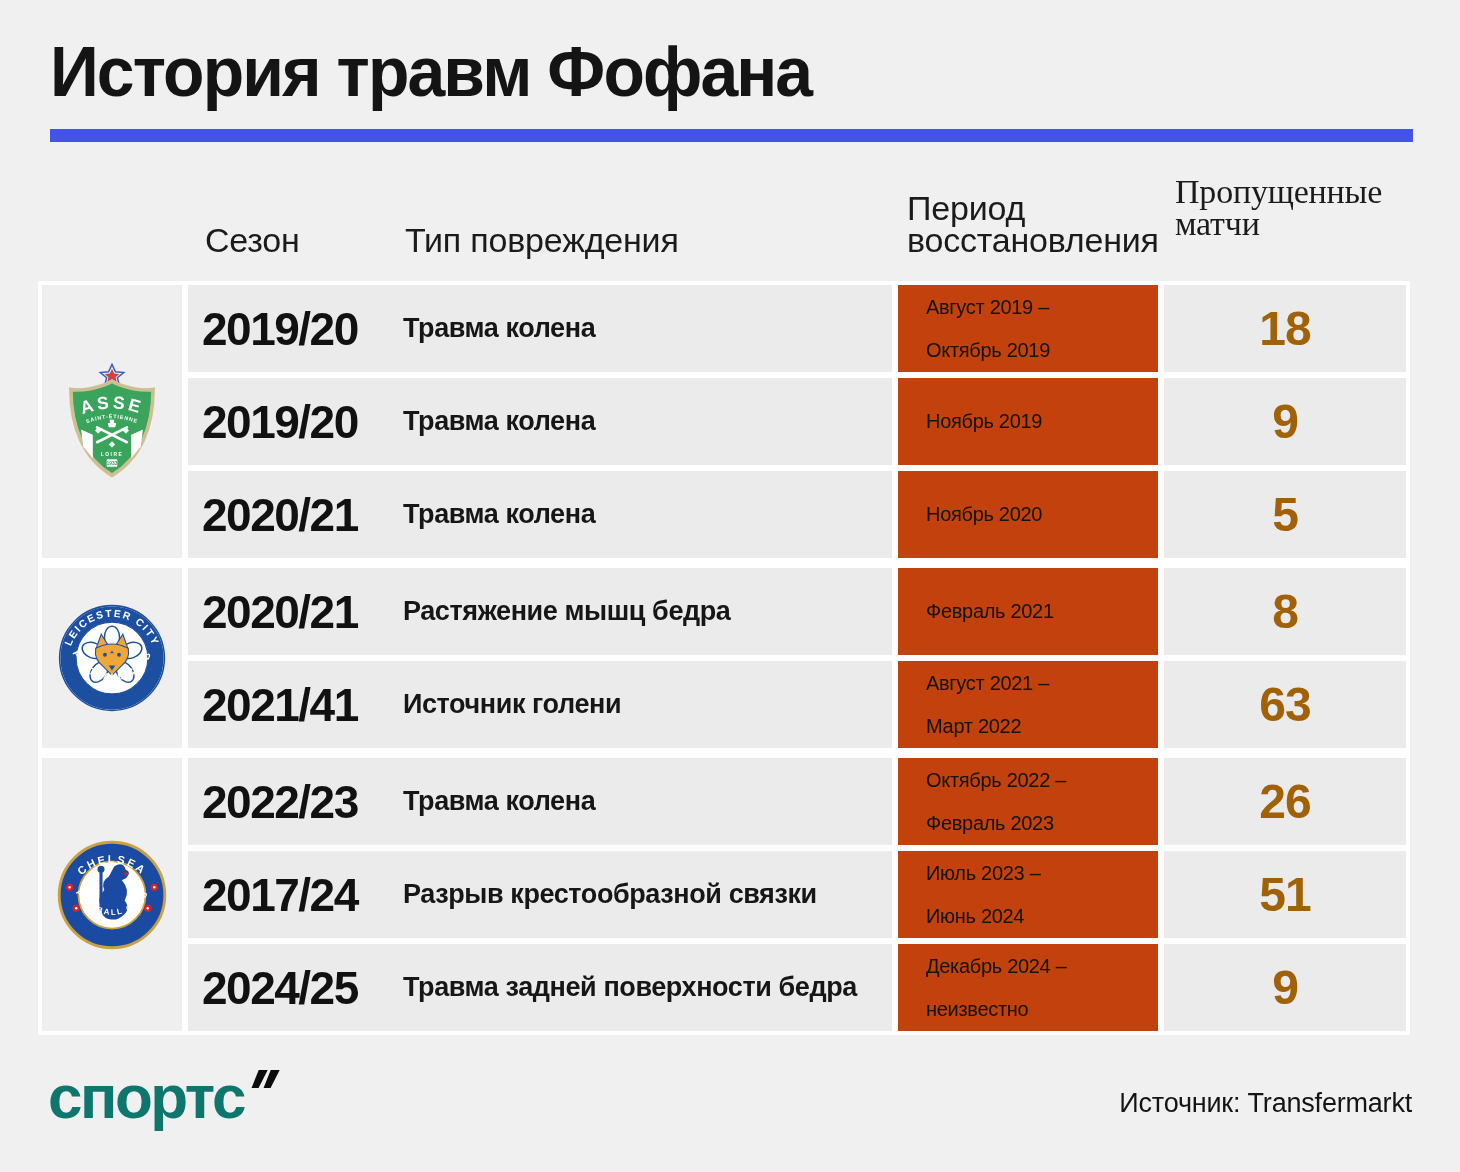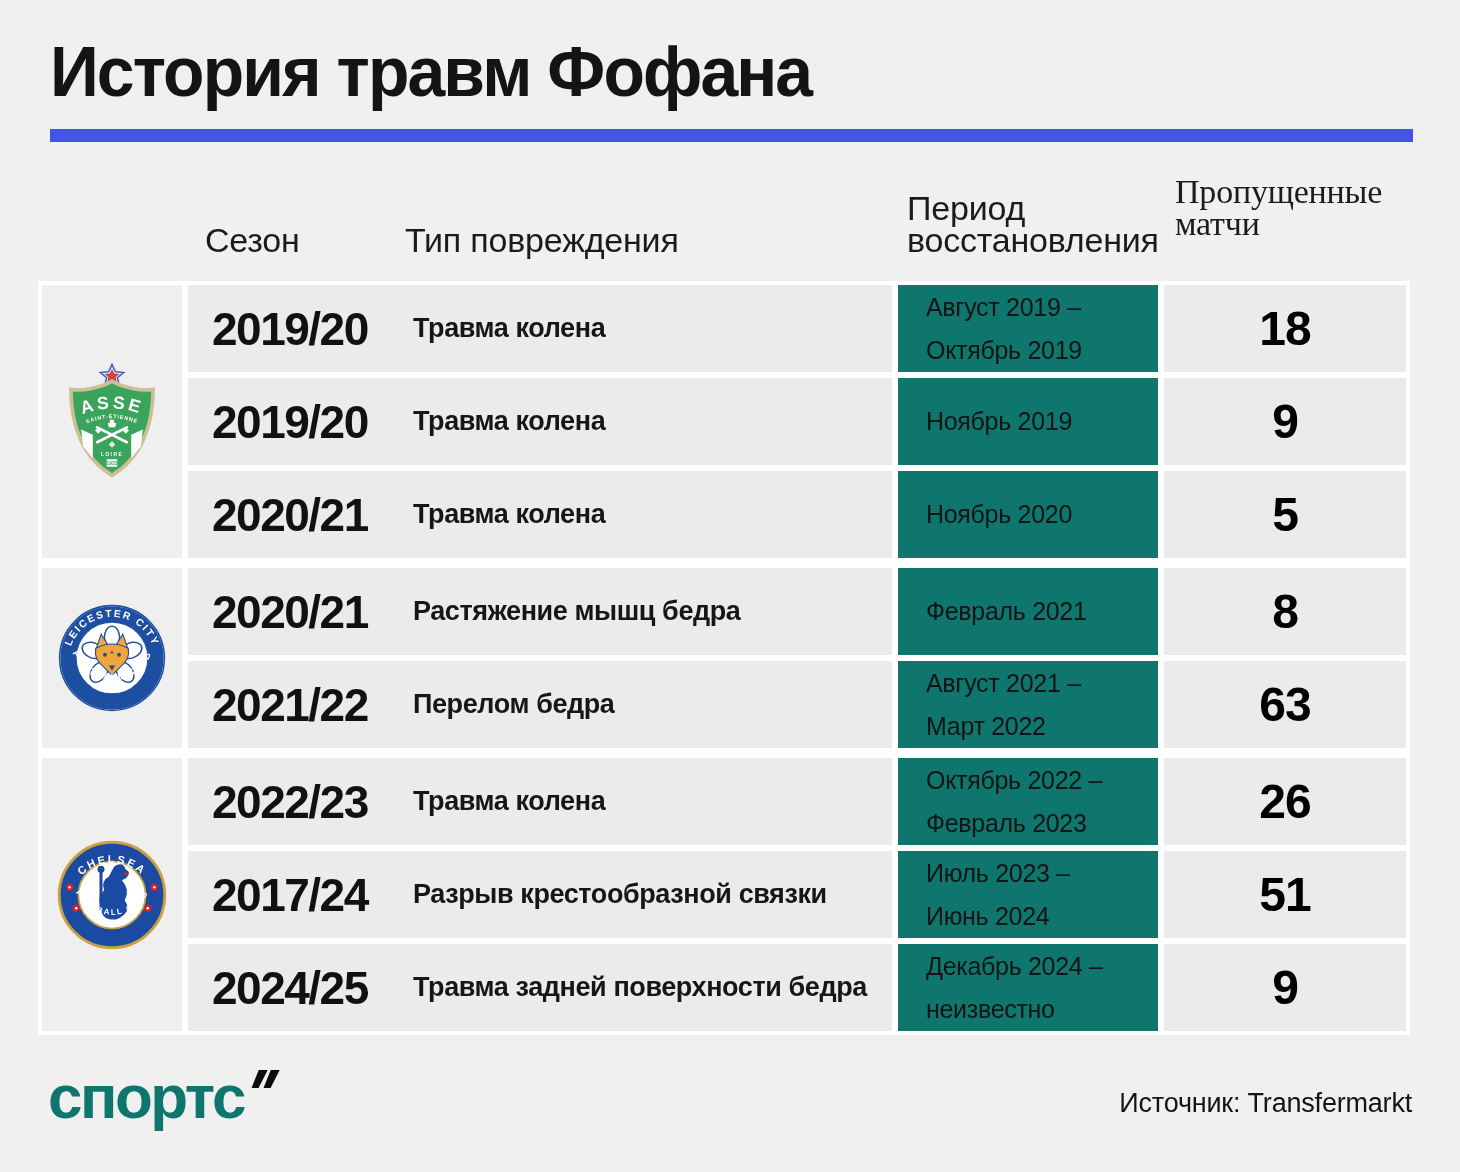--- a/index.html
+++ b/index.html
@@ -21,30 +21,30 @@
   .h-period{left:907px;top:192px;width:270px;}
   .h-matches{left:1175px;top:176px;width:250px;font-family:Liberation Serif, serif;}
 
   .table{
     position:absolute;left:38px;top:281px;background:#ffffff;padding:4px;
     display:grid;
     grid-template-columns:140px 6px 704px 6px 260px 6px 242px;
     grid-template-rows:87px 6px 87px 6px 87px 10px 87px 6px 87px 10px 87px 6px 87px 6px 87px;
   }
   .cell-logo{grid-column:1;background:#efefef;display:flex;align-items:center;justify-content:center;}
-  .cell-main{grid-column:3;background:#ebebeb;display:flex;align-items:center;padding-left:24px;}
+  .cell-main{grid-column:3;background:#ebebeb;display:flex;align-items:center;padding-left:14px;}
   .season{flex:none;width:201px;font-size:46px;font-weight:800;letter-spacing:-1.5px;color:#111;}
   .injury{font-size:27px;font-weight:600;letter-spacing:-0.4px;color:#161616;}
   .cell-period{
-    grid-column:5;background:#0f766e;display:flex;flex-direction:column;justify-content:center;
-    padding-left:28px;font-size:25px;font-weight:500;line-height:43px;letter-spacing:-0.3px;color:#141414;
+    grid-column:5;background:#c2410c;display:flex;flex-direction:column;justify-content:center;
+    padding-left:28px;font-size:20px;font-weight:500;line-height:43px;letter-spacing:-0.3px;color:#141414;
   }
   .cell-matches{
     grid-column:7;background:#ebebeb;display:flex;align-items:center;justify-content:center;
-    font-size:48px;font-weight:800;color:#000000;letter-spacing:-1px;
+    font-size:48px;font-weight:800;color:#a16207;letter-spacing:-1px;
   }
   .r1{grid-row:1}.r2{grid-row:3}.r3{grid-row:5}.r4{grid-row:7}
   .r5{grid-row:9}.r6{grid-row:11}.r7{grid-row:13}.r8{grid-row:15}
   .g1{grid-row:1/6}.g2{grid-row:7/10}.g3{grid-row:11/16}
 
   .brand{position:absolute;left:48px;top:1066px;display:flex;align-items:flex-start;}
   .brand-text{font-size:62px;font-weight:700;letter-spacing:-2.5px;color:#0f766e;line-height:1;}
   .brand-mark{margin-left:5px;margin-top:3px;}
   .source{position:absolute;right:48px;top:1088px;font-size:27px;color:#141414;letter-spacing:-0.2px;}
 </style>
@@ -194,22 +194,22 @@
     <span class="season">2020/21</span>
     <span class="injury">Растяжение мышц бедра</span>
   </div>
   <div class="cell-period r4">
     <span>Февраль 2021</span>
     <span></span>
   </div>
   <div class="cell-matches r4">8</div>
 
   <div class="cell-main r5">
-    <span class="season">2021/22</span>
-    <span class="injury">Перелом бедра</span>
+    <span class="season">2021/41</span>
+    <span class="injury">Источник голени</span>
   </div>
   <div class="cell-period r5">
     <span>Август 2021 –</span>
     <span>Март 2022</span>
   </div>
   <div class="cell-matches r5">63</div>
 
   <div class="cell-main r6">
     <span class="season">2022/23</span>
     <span class="injury">Травма колена</span>

